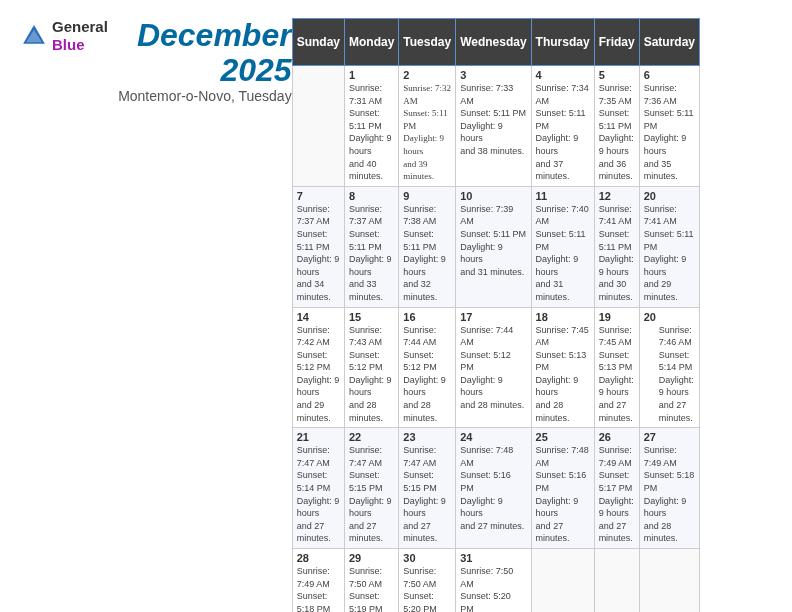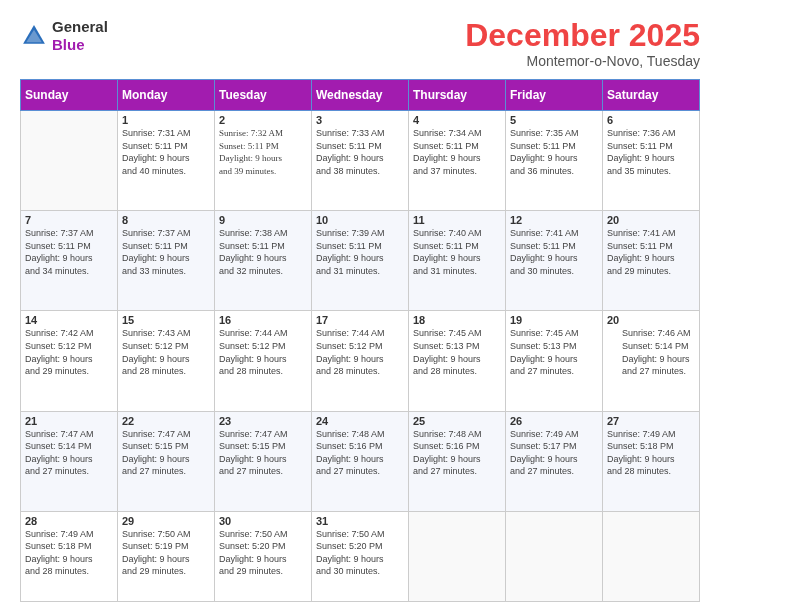--- a/index.html
+++ b/index.html
@@ -8,21 +8,20 @@
       background: #fff;
       width: 792px;
       height: 612px;
       overflow: hidden;
     }
     .page {
       width: 720px;
       height: 612px;
       padding: 18px 20px 10px 20px;
       display: flex;
-      flex-direction: column;
     }
     .header {
       display: flex;
       justify-content: space-between;
       align-items: flex-start;
       margin-bottom: 10px;
     }
     .logo {
       display: flex;
       align-items: center;
@@ -38,38 +37,39 @@
     .logo-icon {
       width: 28px;
       height: 28px;
     }
     .title-block {
       text-align: right;
     }
     .month-title {
       font-size: 32px;
       font-weight: bold;
-      color: #ef4444;
+      color: #0369a1;
       line-height: 1.1;
+      font-style: italic;
     }
     .location {
       font-size: 14px;
       color: #555;
     }
     .calendar-table {
       width: 100%;
       border-collapse: collapse;
       flex: 1;
     }
     .calendar-table th {
-      background-color: #a21caf;
+      background-color: #404040;
       color: #fff;
       font-size: 12px;
       font-weight: bold;
-      padding: 8px 4px;
+      padding: 16px 4px;
       text-align: left;
       border: 1px solid #5a8fd4;
     }
     .calendar-table td {
       border: 1px solid #ccc;
       vertical-align: top;
       padding: 3px 4px;
       font-size: 9.5px;
       color: #333;
       width: calc(100% / 7);

